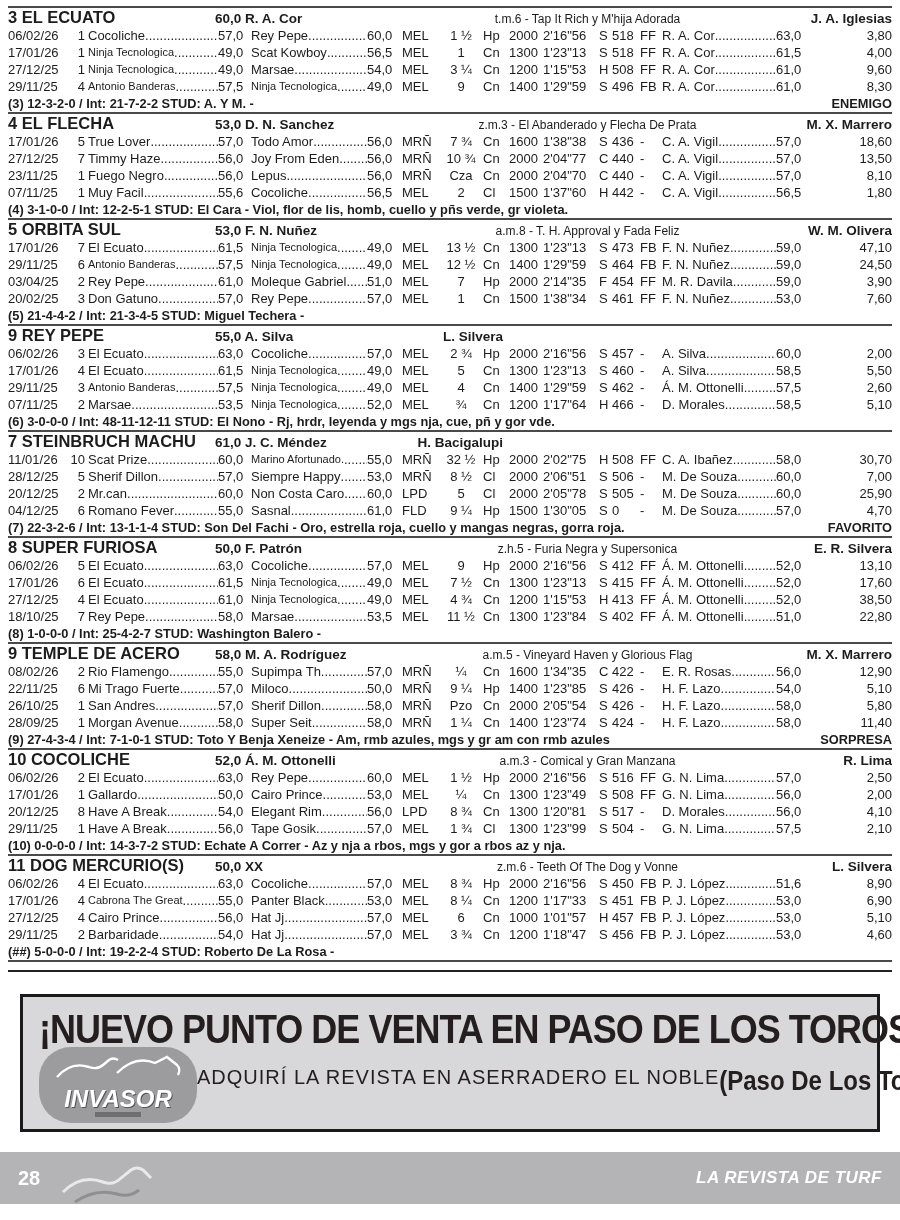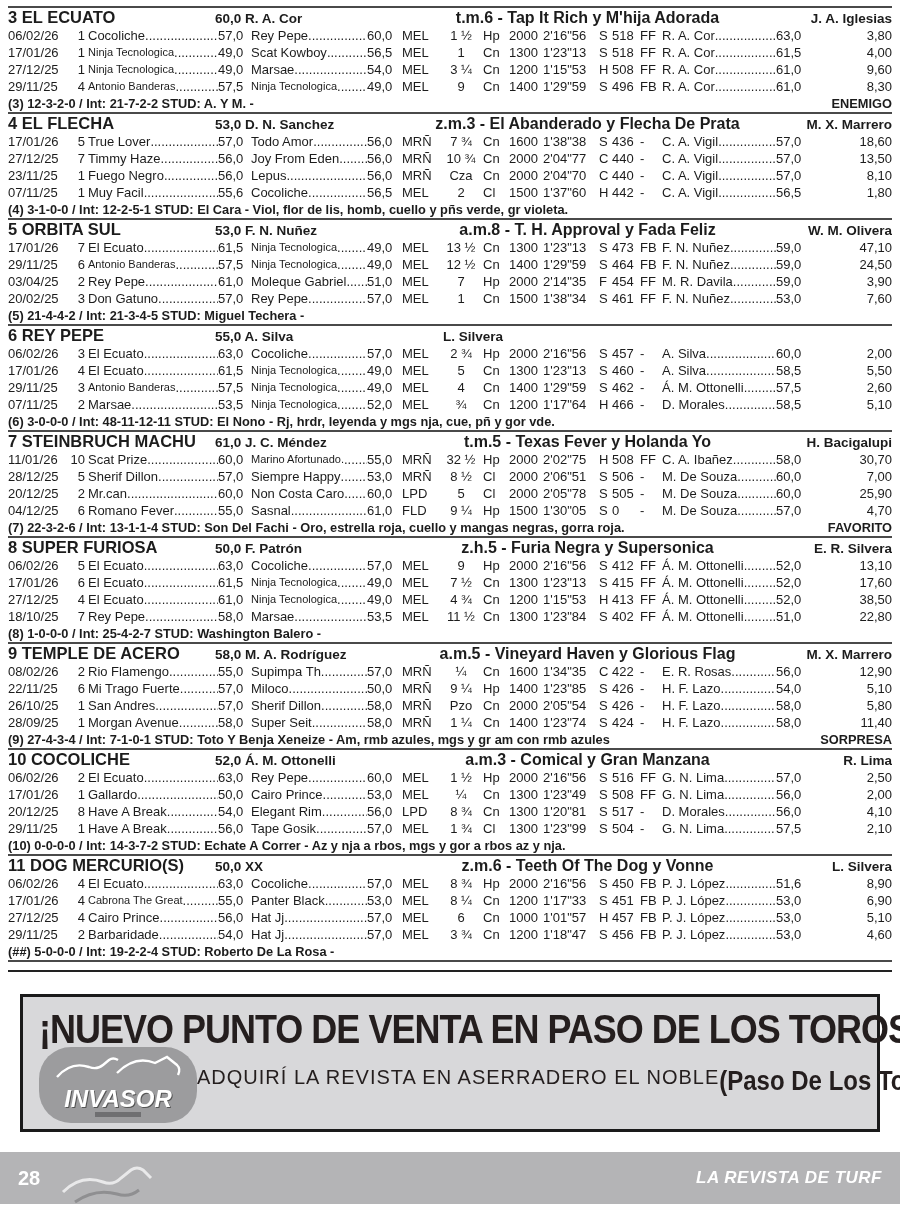--- a/index.html
+++ b/index.html
@@ -3,21 +3,21 @@
 <meta charset="utf-8">
 <style>
   html,body{margin:0;padding:0;background:#fff;}
   body{width:900px;height:1220px;font-family:"Liberation Sans",sans-serif;color:#1c1c1c;overflow:hidden;position:relative;}
   .page{padding:6px 8px 0 8px;}
   
   .section{border-top:2px solid #4a4a4a;padding:0;}
   .sec-head{display:flex;align-items:baseline;line-height:19px;height:19px;overflow:hidden;}
   .sec-name{flex:0 0 207px;font-size:16.5px;font-weight:bold;white-space:nowrap;overflow:hidden;}
   .sec-wj{flex:0 0 178px;font-size:13.5px;font-weight:bold;white-space:nowrap;}
-  .sec-breed{flex:1;text-align:center;font-size:16px;font-weight:bold;white-space:nowrap;overflow:hidden;}
+  .sec-breed{flex:1;text-align:center;font-size:12px;font-weight:normal;white-space:nowrap;overflow:hidden;}
   .sec-trainer{flex:0 0 auto;min-width:110px;text-align:right;font-size:13.5px;font-weight:bold;white-space:nowrap;}
   .rows{}
   .prow{display:flex;line-height:17px;height:17px;font-size:13px;white-space:nowrap;}
   .prow>span{overflow:hidden;}
   .c-date{flex:0 0 57px;}
   .c-pos{flex:0 0 20px;text-align:right;padding-right:3px;}
   .c-h1{flex:0 0 130px;display:flex;}
   .c-w1{flex:0 0 33px;}
   .c-h2{flex:0 0 116px;display:flex;}
   .c-w2{flex:0 0 35px;}
@@ -446,21 +446,21 @@
   </div>
 </div>
     <div class="sec-foot">
       <span>(5) 21-4-4-2 / Int: 21-3-4-5 STUD: Miguel Techera -</span>
       <span></span>
     </div>
   </div>
 
   <div class="section">
     <div class="sec-head">
-      <span class="sec-name">6 REY PEPE</span>
+      <span class="sec-name">9 REY PEPE</span>
       <span class="sec-wj">55,0 A. Silva</span>
       <span class="sec-trainer">L. Silvera</span>
     </div>
     <div class="rows">
   <div class="prow">
     <span class="c-date">06/02/26</span>
     <span class="c-pos">3</span>
     <span class="c-h1">
               <span class="nm">El Ecuato</span>
               <span class="leader"></span>
@@ -577,21 +577,20 @@
     <div class="sec-foot">
       <span>(6) 3-0-0-0 / Int: 48-11-12-11 STUD: El Nono - Rj, hrdr, leyenda y mgs nja, cue, pñ y gor vde.</span>
       <span></span>
     </div>
   </div>
 
   <div class="section">
     <div class="sec-head">
       <span class="sec-name">7 STEINBRUCH MACHU</span>
       <span class="sec-wj">61,0 J. C. Méndez</span>
-      <span class="sec-breed">t.m.5 - Texas Fever y Holanda Yo</span>
       <span class="sec-trainer">H. Bacigalupi</span>
     </div>
     <div class="rows">
   <div class="prow">
     <span class="c-date">11/01/26</span>
     <span class="c-pos">10</span>
     <span class="c-h1">
               <span class="nm">Scat Prize</span>
               <span class="leader"></span>
             </span>

